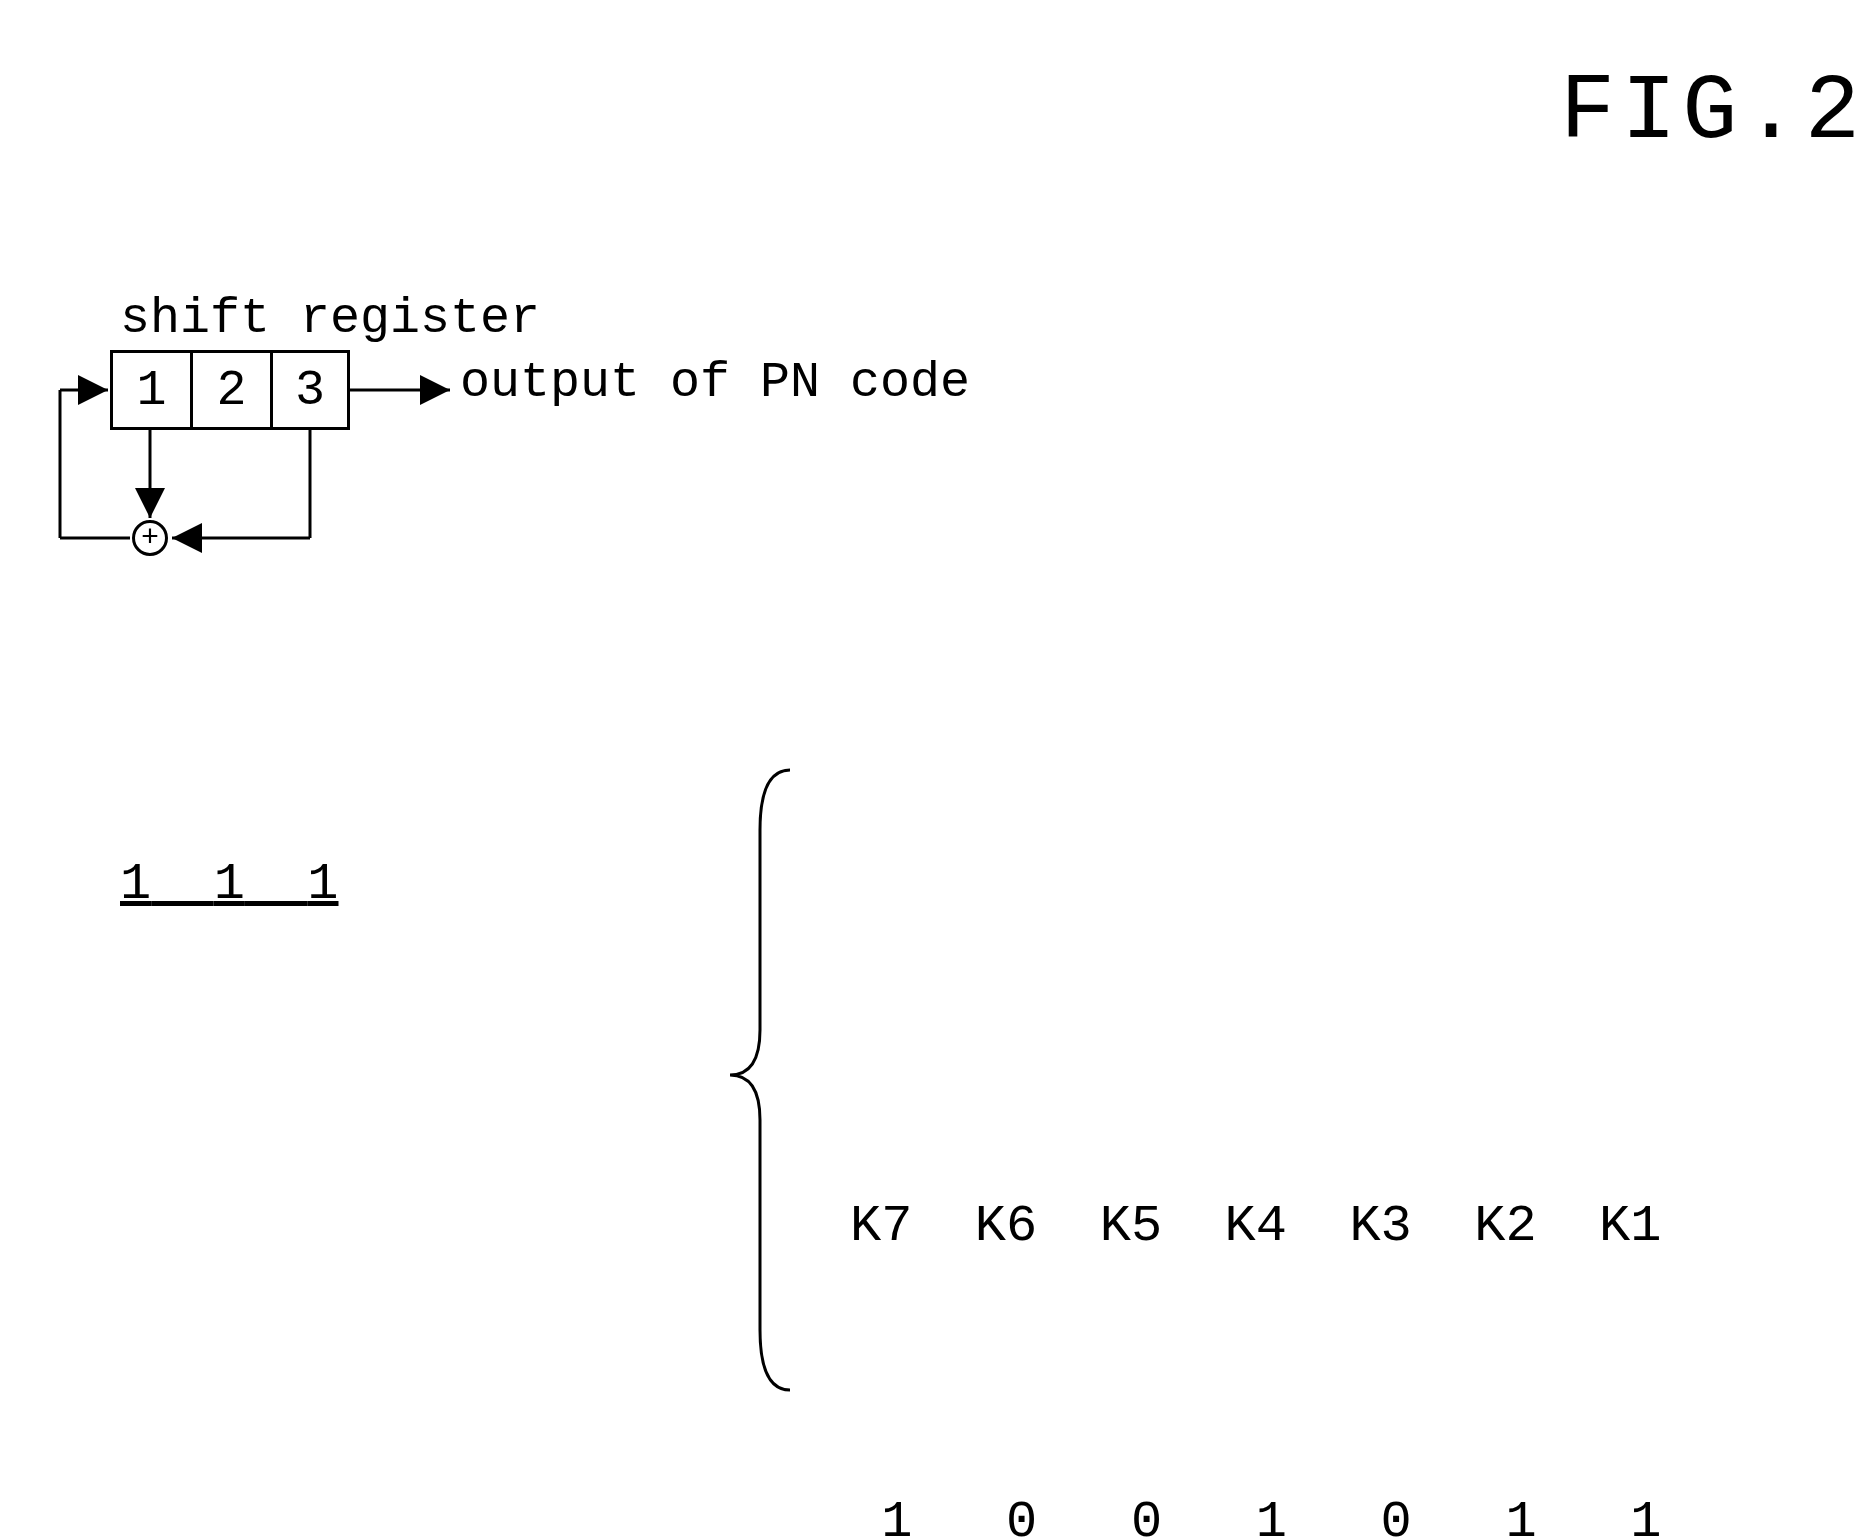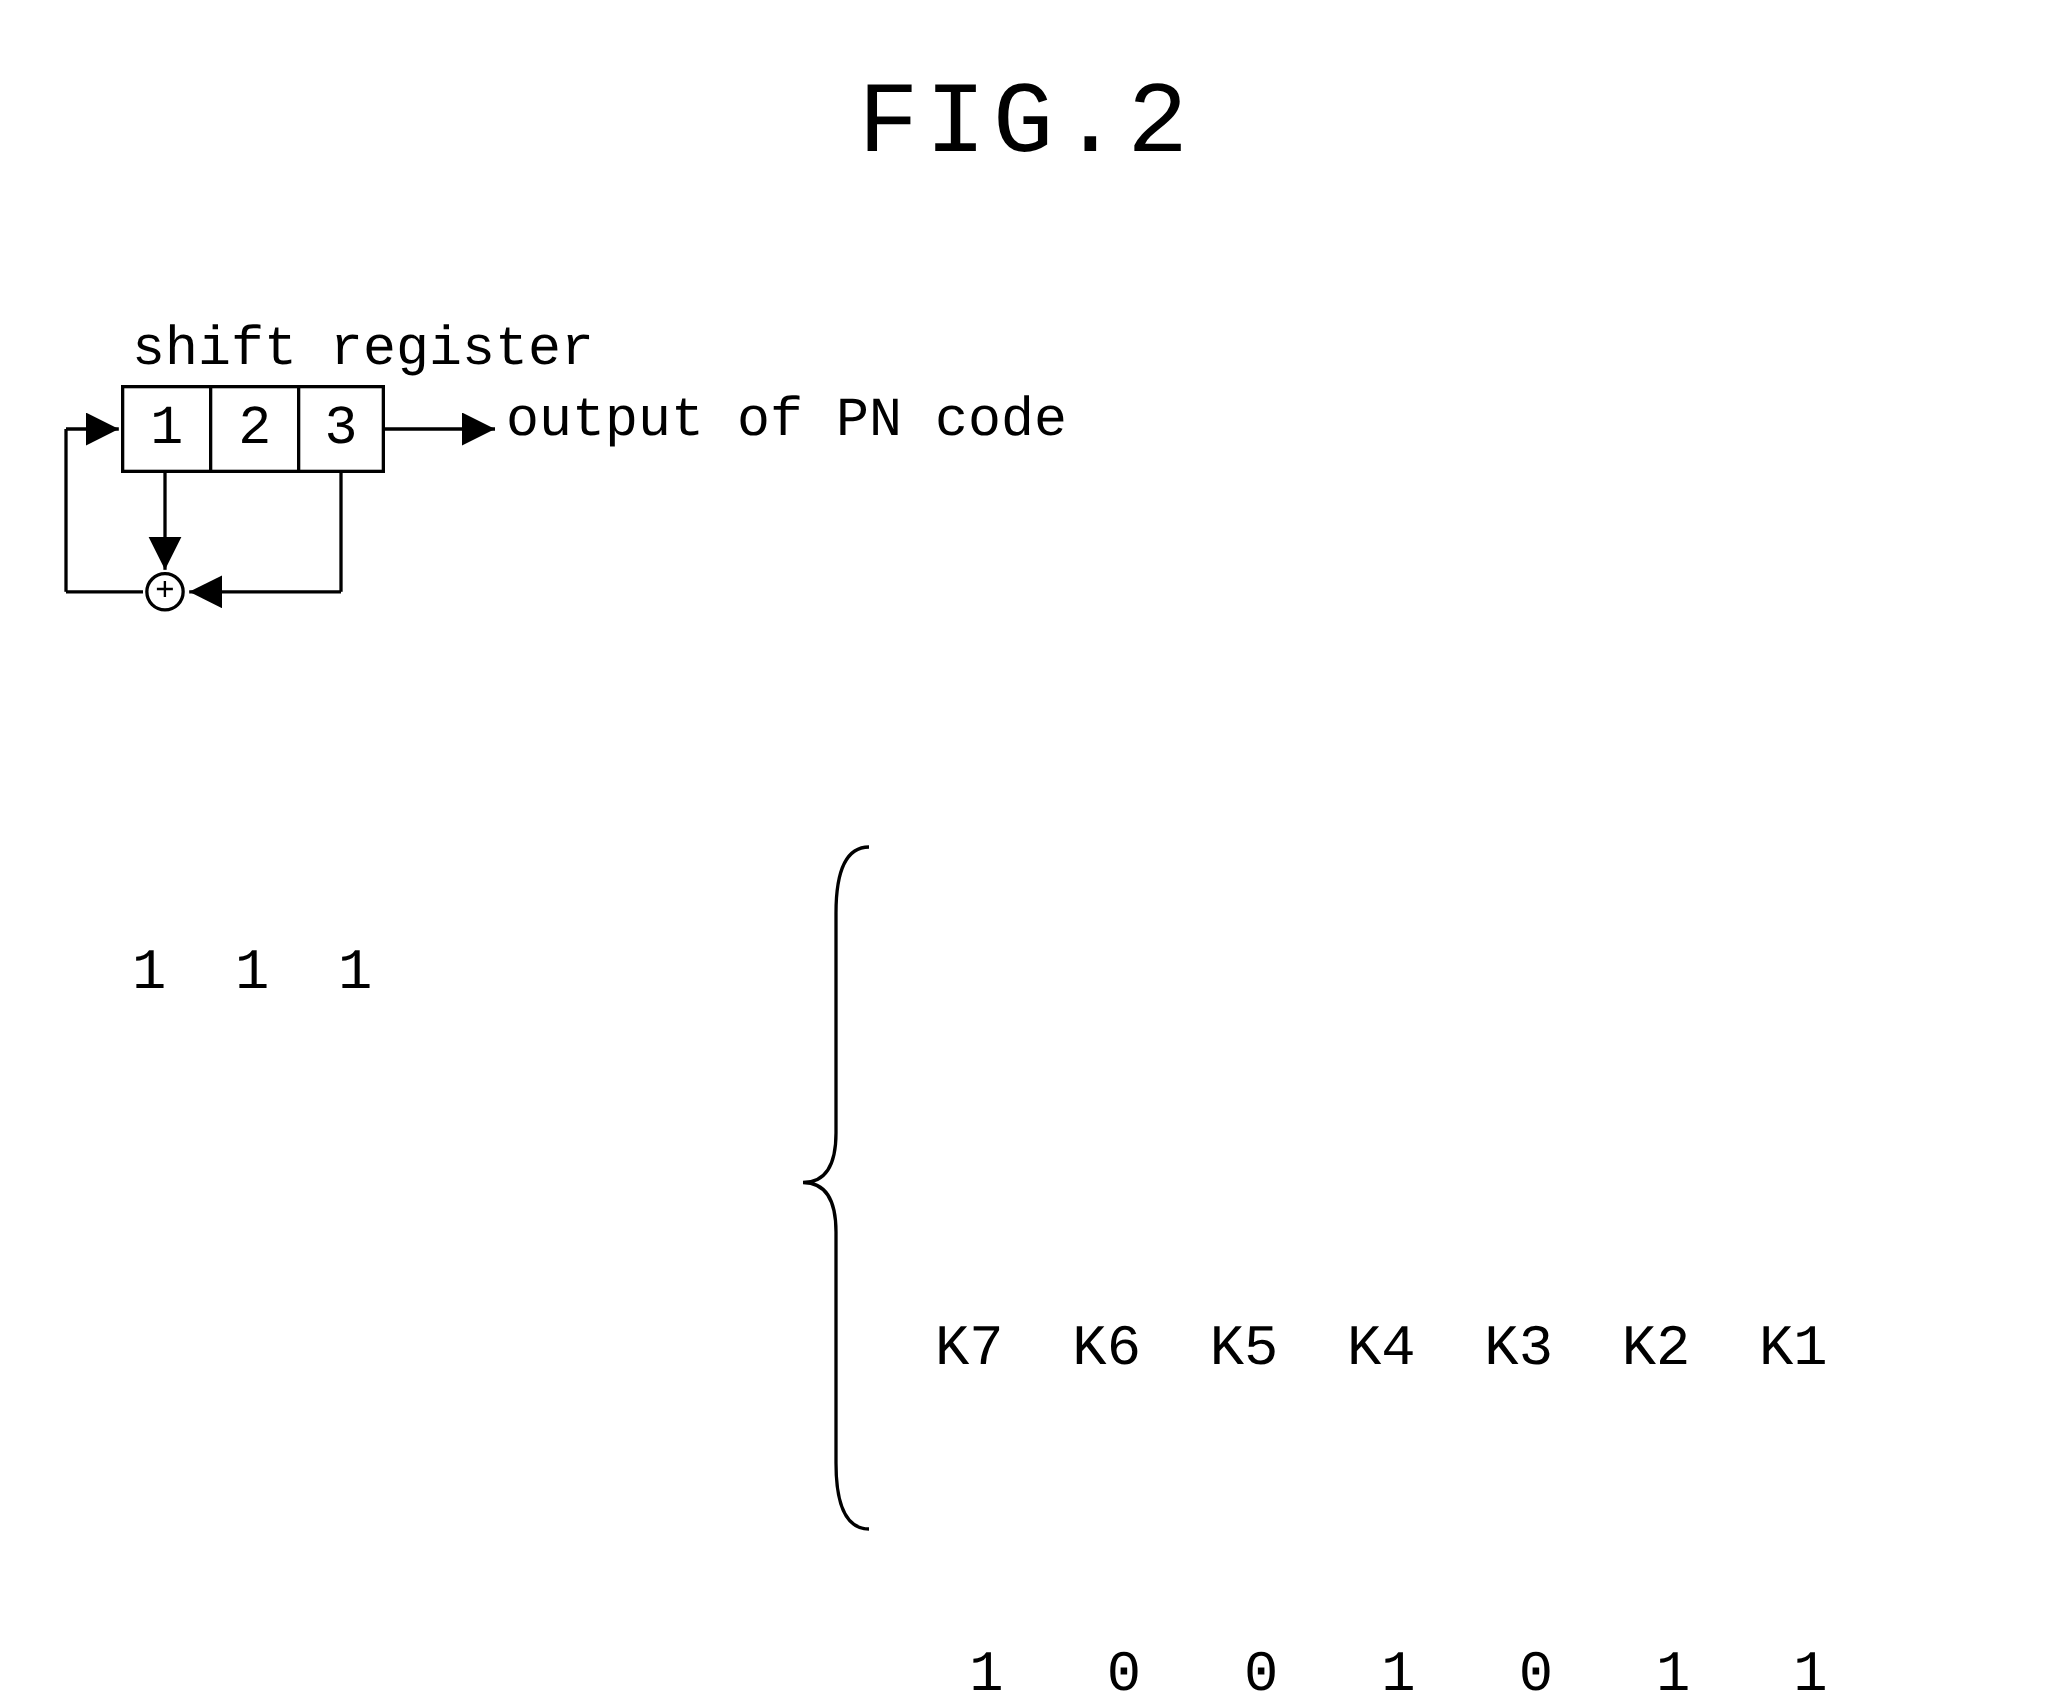--- a/index.html
+++ b/index.html
@@ -14,21 +14,21 @@
   .canvas {
     position: relative;
     width: 1866px;
     height: 1540px;
   }
   .title {
     position: absolute;
     top: 60px;
     left: 0;
     width: 1866px;
-    text-align: center;
+    text-align: right;
     font-size: 92px;
     letter-spacing: 6px;
   }
   
   .sr-label {
     position: absolute;
     top: 290px;
     left: 120px;
     font-size: 50px;
     text-align: center;
@@ -93,20 +93,21 @@
   .states {
     position: absolute;
     top: 670px;
     left: 120px;
     font-size: 52px;
     line-height: 1.65;
     white-space: pre;
   }
   .states .row {
     display: block;
+    text-decoration: underline;
   }
   .arrow-glyph {
     display:inline-block;
     width: 64px;
     text-align:center;
   }
   .result {
     position: absolute;
     top: 980px;
     left: 850px;

